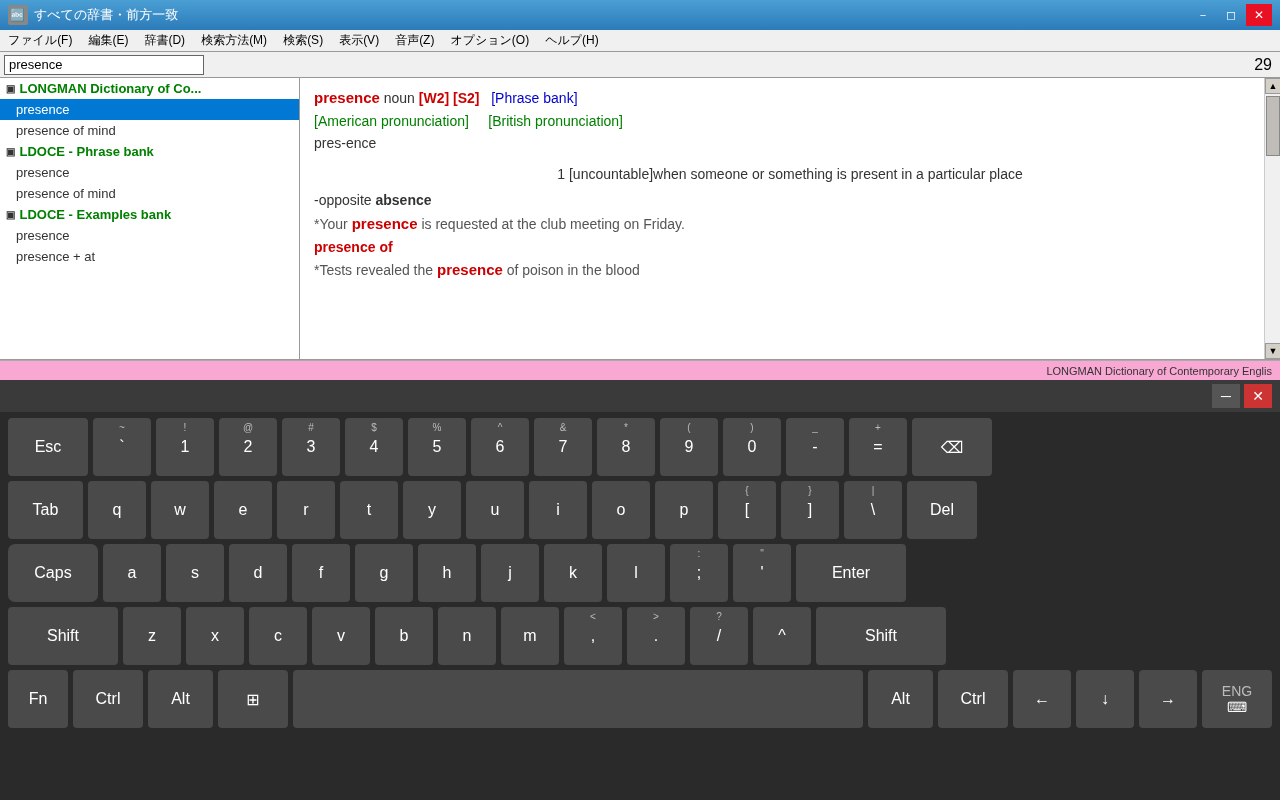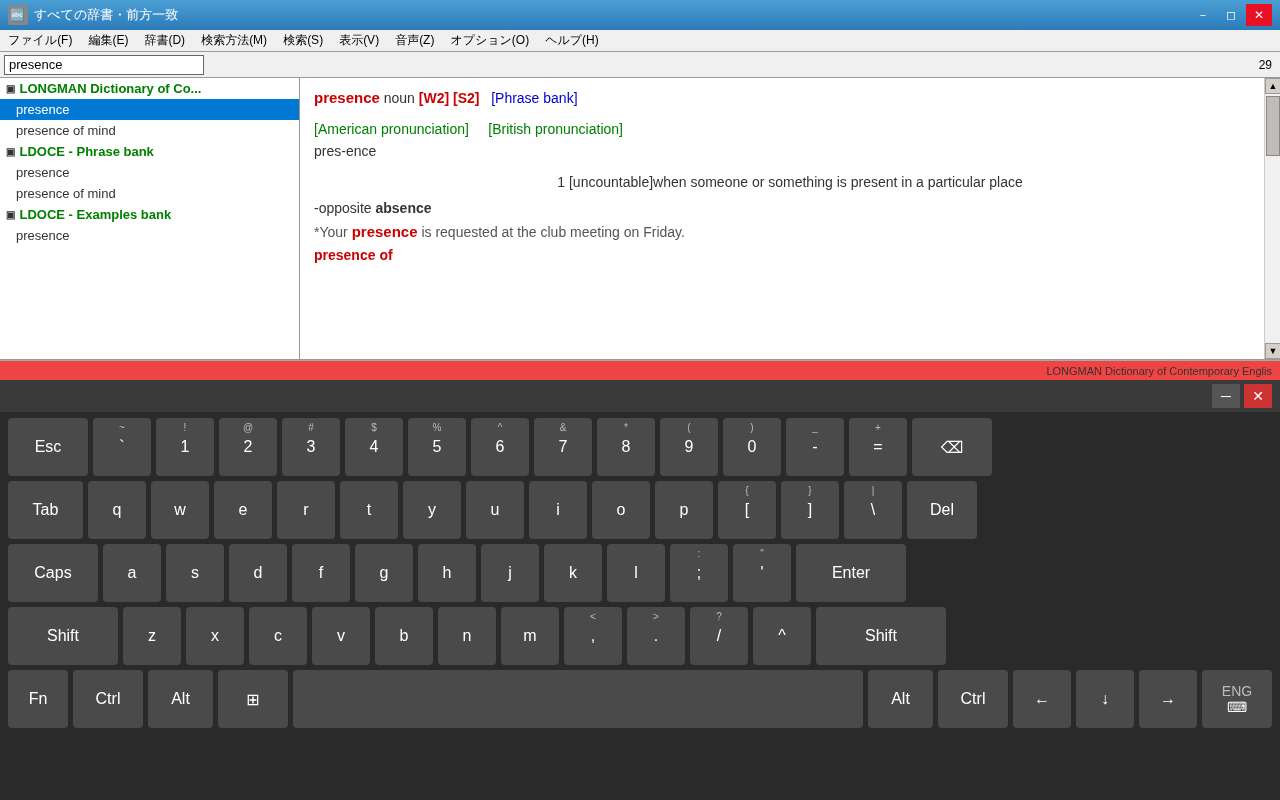--- a/index.html
+++ b/index.html
@@ -54,21 +54,21 @@
     }
     .search-input-box {
       background: white;
       border: 1px solid #666;
       height: 20px;
       min-width: 200px;
       padding: 1px 4px;
       font-size: 13px;
       font-family: inherit;
     }
-    .search-count { margin-left: auto; font-size: 12px; padding-right: 4px; }
+    .search-count { margin-left: auto; font-size: 16px; padding-right: 4px; }
 
     
     .main-area {
       display: flex;
       height: calc(360px - 78px);
       height: 282px;
       border-bottom: 1px solid #999;
     }
 
     
@@ -102,36 +102,36 @@
     .content-panel {
       flex: 1;
       overflow-y: auto;
       padding: 8px 14px;
       background: white;
       font-size: 14px;
       line-height: 1.6;
       position: relative;
     }
 
-    .entry-header { margin-bottom: 8px; }
+    .entry-header { margin-bottom: 0; }
     .entry-word { color: #cc0000; font-weight: bold; font-size: 15px; }
     .entry-pos { color: #333; }
     .entry-level { color: #cc0000; font-weight: bold; }
     .entry-phrasebank { color: #0000cc; }
     .entry-pronunciation { color: green; }
     .entry-phonetic { color: #333; font-size: 14px; margin-bottom: 8px; }
     .entry-definition { color: #333; margin-bottom: 4px; text-align: center; }
     .entry-example { color: #555; margin-left: 0; }
     .entry-example .entry-word-inline { color: #cc0000; font-weight: bold; }
     .entry-opposite { color: #333; }
     .entry-opposite strong { font-weight: bold; }
     .entry-of { color: #cc0000; font-weight: bold; }
 
     .status-bar {
-      background: #ef4444;
+      background: #f9a8d4;
       border-top: 1px solid #aaa;
       height: 20px;
       display: flex;
       align-items: center;
       justify-content: flex-end;
       padding: 0 8px;
       font-size: 11px;
       color: #333;
     }
 
@@ -196,21 +196,21 @@
     .kb-key .main-char {
       font-size: 16px;
       font-weight: 500;
     }
     .kb-key.wide { min-width: 80px; text-align: center; }
     .kb-key.space-key { flex: 1; min-width: 300px; }
     .kb-key.backspace-key { min-width: 80px; }
     .kb-key.enter-key { min-width: 90px; }
     .kb-key.shift-key { min-width: 110px; }
     .kb-key.shift-key-r { min-width: 130px; }
-    .kb-key.caps-key { min-width: 90px; }
+    .kb-key.caps-key { min-width: 90px; border-radius: 7px; }
     .kb-key.tab-key { min-width: 75px; }
     .kb-key.fn-key { min-width: 60px; justify-content: center; }
     .kb-key.ctrl-key { min-width: 70px; }
     .kb-key.alt-key { min-width: 65px; }
     .kb-key.win-key { min-width: 70px; }
     .kb-key.del-key { min-width: 70px; }
     .kb-key.eng-key { min-width: 70px; font-size: 10px; text-align: center; }
 
     .sidebar-scrollbar {
       width: 16px;
@@ -276,20 +276,21 @@
         <span>LDOCE - Phrase bank</span>
       </div>
       <div class="sidebar-item">presence</div>
       <div class="sidebar-item">presence of mind</div>
 
       <div class="sidebar-group-header">
         <span class="collapse-icon">▣</span>
         <span>LDOCE - Examples bank</span>
       </div>
       <div class="sidebar-item">presence</div>
+      <div class="sidebar-item">presence + at</div>
     </div>
 
     <div class="sidebar-scrollbar">
       <div class="scroll-arrow">▲</div>
       <div class="scroll-thumb"></div>
       <div class="scroll-arrow" style="margin-top:auto;">▼</div>
     </div>
   </div>
 
   <div class="content-panel">
@@ -319,20 +320,25 @@
     </div>
     <div class="entry-example">
       <span>*Your</span>
       <span class="entry-word-inline entry-word">presence</span>
       <span>is requested at the club meeting on Friday.</span>
     </div>
     <div>
       <span class="entry-of">presence</span>
       <span class="entry-of"> of</span>
     </div>
+    <div class="entry-example">
+      <span>*Tests revealed the</span>
+      <span class="entry-word-inline entry-word">presence</span>
+      <span>of poison in the blood</span>
+    </div>
 
     <div style="position:absolute; right:0; top:0; bottom:0; width:16px; background:#f0f0f0; border-left:1px solid #ccc; display:flex; flex-direction:column;">
       <div class="scroll-arrow">▲</div>
       <div class="scroll-thumb" style="height:60px;"></div>
       <div class="scroll-arrow" style="margin-top:auto;">▼</div>
     </div>
   </div>
 </div>
 
 <div class="status-bar">

